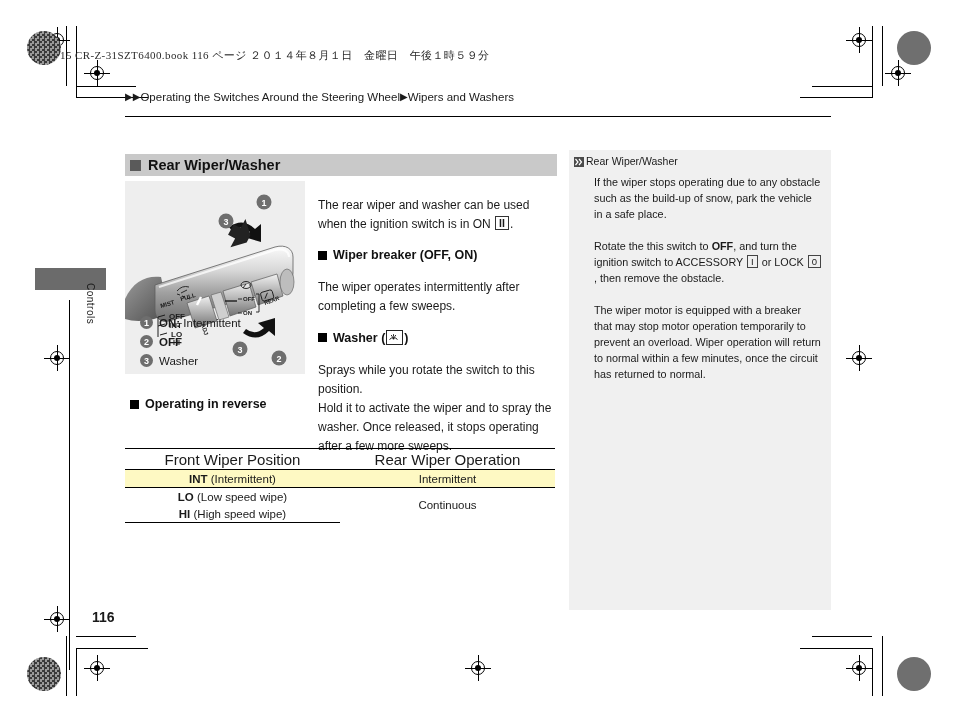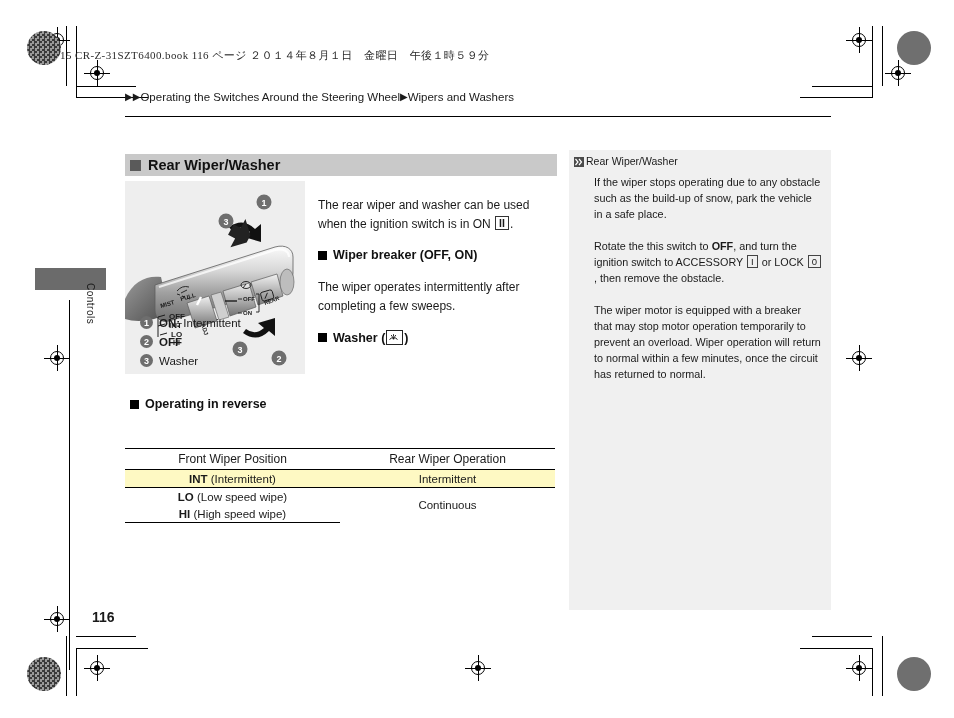--- a/index.html
+++ b/index.html
@@ -243,21 +243,21 @@
     font-size: 11.5px;
   }
   .wtable th, .wtable td {
     text-align: center;
     padding: 0;
     height: 17px;
     font-weight: normal;
     color: #1a1a1a;
   }
   .wtable thead th {
-    font-size: 12px;
+    font-size: 15px;
     border-top: 1.5px solid #000;
     border-bottom: 1px solid #000;
     height: 20px;
   }
   .wtable tbody tr.shaded td { background: #fef9c3; }
   .wtable tbody tr.shaded td:first-child { border-bottom: 1px solid #000; }
   .wtable tbody tr.shaded td:last-child { border-bottom: 1px solid #000; }
   .wtable tbody tr.last td { border-bottom: 1.5px solid #000; }
   .wtable b { font-weight: bold; }
   .col-a { width: 215px; }
@@ -555,20 +555,22 @@
     <span>Washer (</span>
     <span class="washer-glyph">
       <svg width="13" height="11" viewBox="0 0 13 11" xmlns="http://www.w3.org/2000/svg">
         <path d="M2.5,8.5 q4,-4 8,0" fill="none" stroke="#111" stroke-width="1"></path>
         <path d="M6.5,3.2 l0,2.4 M4.2,4 l1.2,1.8 M8.8,4 l-1.2,1.8" stroke="#111" stroke-width="0.9"></path>
         <circle cx="6.5" cy="7.4" r="1" fill="#111"></circle>
       </svg>
     </span>
     <span>)</span>
   </h3>
+  <p class="para" style="white-space:pre-line;">Sprays while you rotate the switch to this position.
+Hold it to activate the wiper and to spray the washer. Once released, it stops operating after a few more sweeps.</p>
 </div>
 
 <div class="rev-block">
   <h3 class="sub-head">
     <span class="sq"></span>
     <span>Operating in reverse</span>
   </h3>
 </div>
 
 <table class="wtable">

